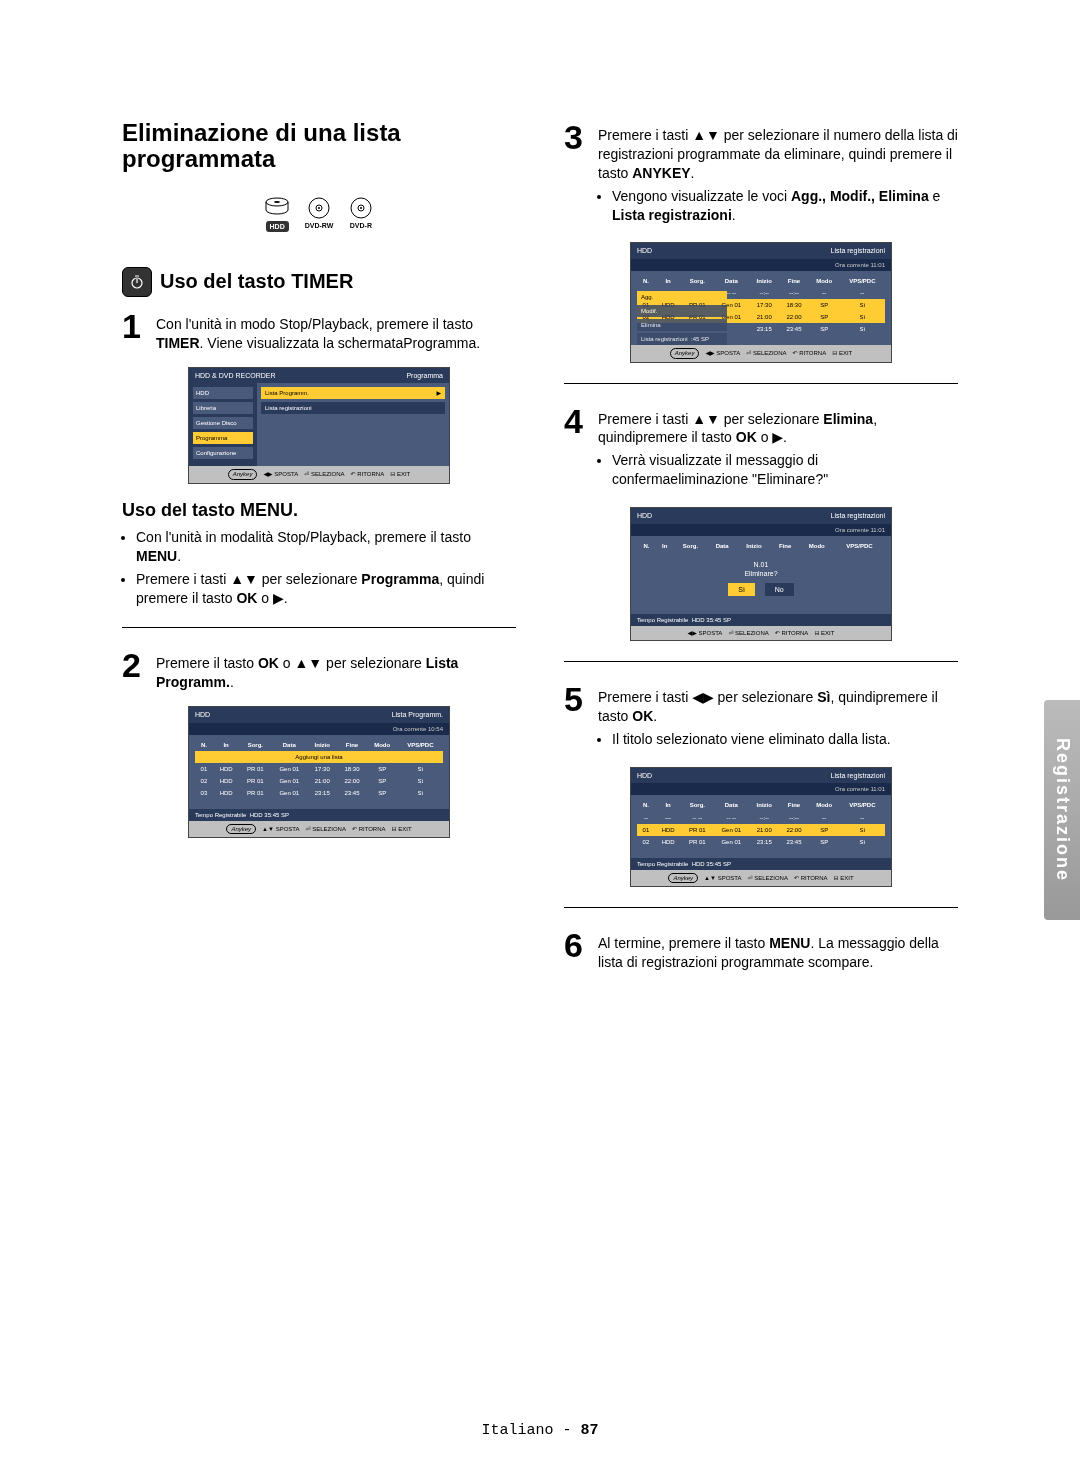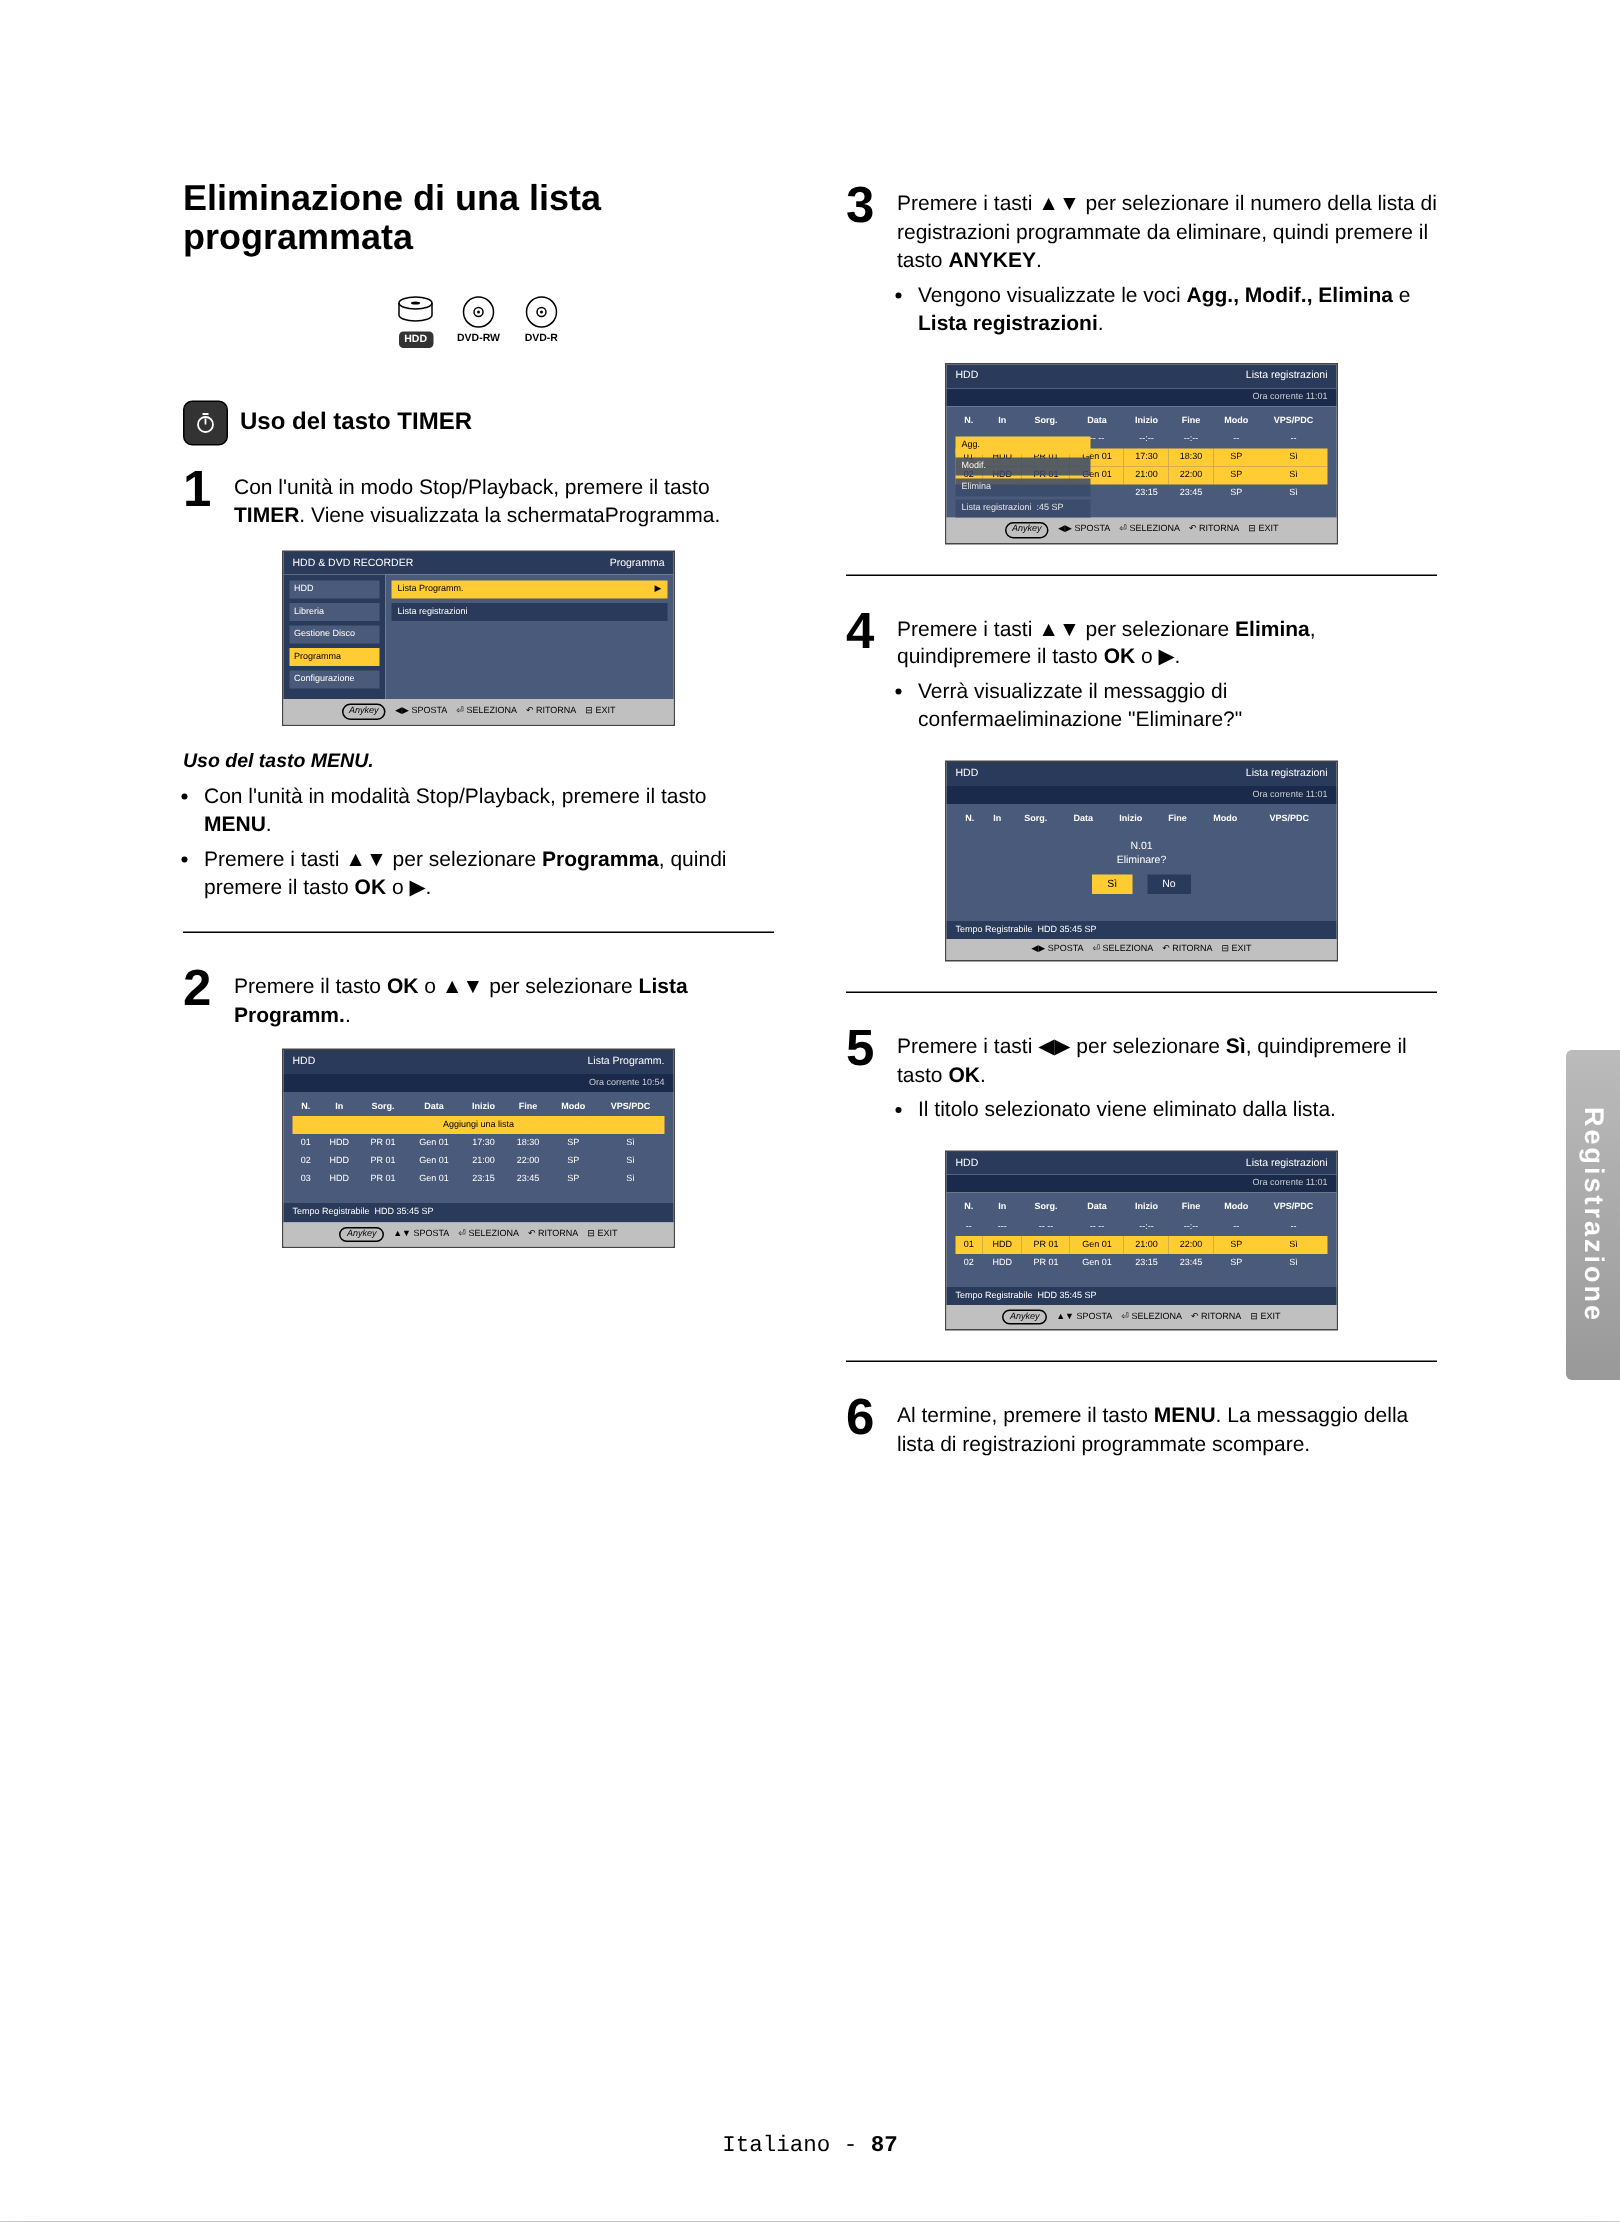--- a/index.html
+++ b/index.html
@@ -70,21 +70,21 @@
     border: 1px solid #000;
     border-radius: 6px;
     background: #333;
     color: #fff;
     display: flex;
     align-items: center;
     justify-content: center;
     font-size: 12px;
   }
   .section-title {
-    font-size: 16px;
+    font-size: 20px;
     font-weight: bold;
   }
   .step {
     display: flex;
     gap: 10px;
     margin-bottom: 8px;
   }
   .step-num {
     font-size: 34px;
     font-weight: bold;
@@ -98,21 +98,21 @@
   .bullets {
     margin: 4px 0 0 0;
     padding-left: 14px;
   }
   .bullets li { margin-bottom: 4px; }
   hr.sep {
     border: none;
     border-top: 1px solid #000;
     margin: 20px 0;
   }
-  .sub-bold { font-weight: bold; font-size:13px; margin-top:14px; margin-bottom:6px;font-style:italic;}
+  .sub-bold { font-weight: bold; font-size:18px; margin-top:14px; margin-bottom:6px;}
   
   .osd {
     margin: 14px auto;
     width: 260px;
     border: 1px solid #444;
     font-size: 7px;
     color: #fff;
   }
   .osd-hdr {
     background: #2a3a5a;

